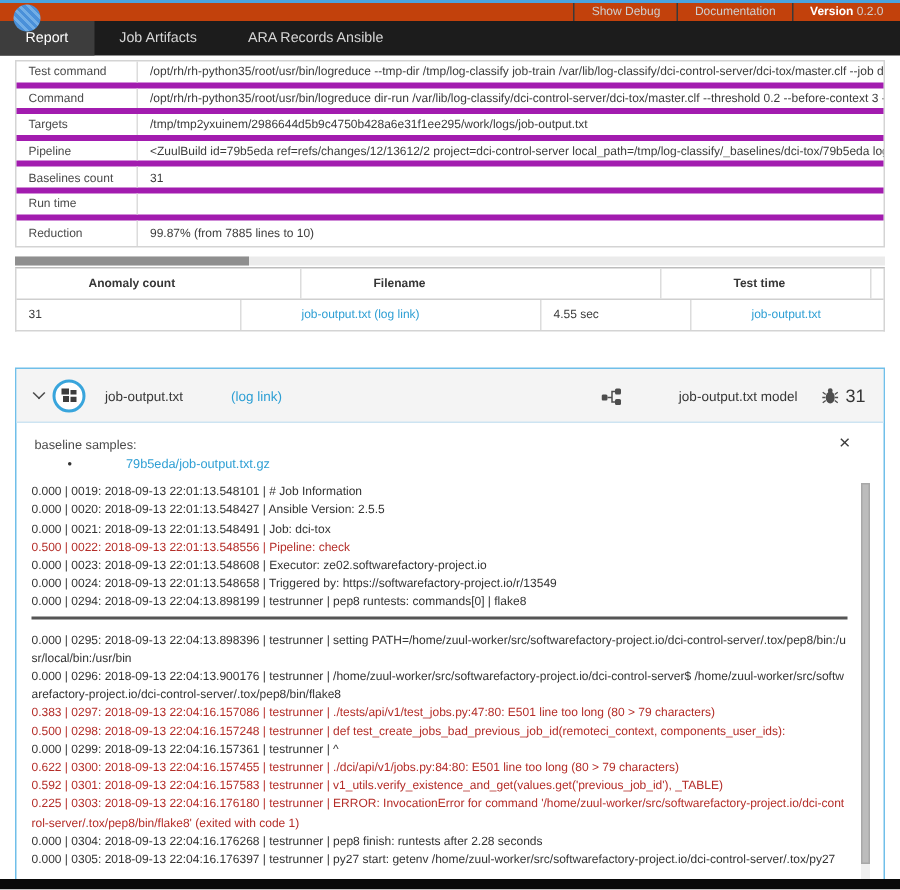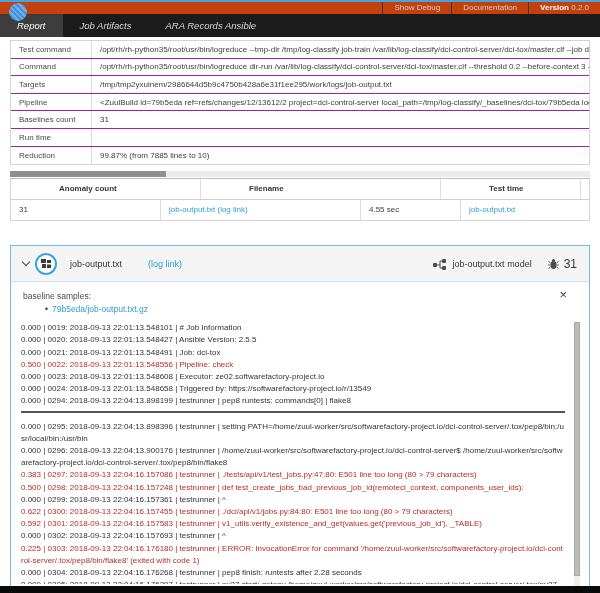--- a/index.html
+++ b/index.html
@@ -7,44 +7,44 @@
     font-family:"Liberation Sans", sans-serif; position:relative; }
 
   
   .top-strip { height:2px; background:#4aa3df; }
   .topbar { height:12px; background:#c2410c; display:flex; justify-content:flex-end; align-items:stretch; position:relative; }
   .logo { position:absolute; left:9px; top:1px; width:18px; height:18px; border-radius:50%;
     background:repeating-linear-gradient(45deg,#4a90d9 0 2px,#72aee6 2px 4px); z-index:5; }
   .topbar-item { color:#cfcfcf; font-size:8px; line-height:12px; padding:0 11px; border-left:1px solid #3a3a3a; cursor:pointer; }
   .topbar-item b { color:#fff; }
   .tabbar { height:23px; background:#1c1c1c; display:flex; }
-  .tab { color:#d6d6d6; font-size:9.5px; line-height:23px; padding:0 17px; cursor:pointer;font-style:italic; }
+  .tab { color:#d6d6d6; font-size:9.5px; line-height:23px; padding:0 17px; cursor:pointer; }
   .tab.active { background:#3d3d3d; color:#fff; }
 
   
   .content { padding:0 10px; }
   .s-table { margin-top:3px; border:1px solid #d4d4d4; }
-  .s-row { display:flex; height:17.6px; border-bottom:1px solid #a21caf; align-items:center; }
+  .s-row { display:flex; height:17.6px; border-bottom:4px solid #a21caf; align-items:center; }
   .s-row:last-child { border-bottom:none; }
   .s-label { width:81px; flex:0 0 81px; padding:0 8px; font-size:8px; color:#4a4a4a; border-right:1px solid #dcdcdc; height:100%; display:flex; align-items:center; }
   .s-value { flex:1; padding:0 8px; font-size:8px; color:#3c3c3c; white-space:nowrap; overflow:hidden; }
 
   
   .hscroll { margin-top:6px; height:6px; background:#ebebeb; position:relative; }
   .hscroll-thumb { position:absolute; left:0; top:0; height:6px; width:156px; background:#8f8f8f; }
 
   
   .a-table { margin-top:1px; border:1px solid #d4d4d4; border-top:1px solid #bdbdbd; }
   .a-row { display:flex; }
   .a-row.head { border-bottom:1px solid #cfcfcf; }
   .a-cell { padding:5px 8px; font-size:8px; color:#3c3c3c; height:20px; border-right:1px solid #dcdcdc; white-space:nowrap; overflow:hidden; }
   .a-cell:last-child { border-right:none; }
   .a-row.head .a-cell { font-weight:bold; color:#363636;margin-left:40px; }
   .c1 { flex:0 0 150px; } .c2 { flex:0 0 200px; } .c3 { flex:0 0 100px; } .c4 { flex:1; }
-  a.lnk { color:#2e9fd4; text-decoration:none; cursor:pointer; }
+  a.lnk { color:#2e9fd4; text-decoration:none; cursor:pointer;margin-left:32px; }
 
   
   .file-panel { margin-top:24px; height:345px; border:1px solid #70bfe9; position:relative; overflow:hidden; background:#fff; }
   .panel-header { height:36px; background:#f4f4f4; border-bottom:1px solid #cde4f2; display:flex; align-items:center; padding:0 12px; }
   .chevron { width:6px; height:6px; border-right:1.5px solid #4a4a4a; border-bottom:1.5px solid #4a4a4a; transform:rotate(45deg); margin:-3px 6px 0 0; cursor:pointer; }
   .circle-icon { width:22px; height:22px; border-radius:50%; border:2px solid #39a5dc; background:#fff; display:flex; align-items:center; justify-content:center; margin-right:13px; }
   .panel-title { font-size:9px; color:#363636; }
   .panel-loglink { font-size:9px; margin-left:26px; }
   .panel-right { margin-left:auto; display:flex; align-items:center; }
   .panel-right .txt { font-size:9px; color:#363636; }
@@ -192,21 +192,20 @@
         <div class="log-line">0.000 | 0024: 2018-09-13 22:01:13.548658 | Triggered by: https://softwarefactory-project.io/r/13549</div>
         <div class="log-line">0.000 | 0294: 2018-09-13 22:04:13.898199 | testrunner | pep8 runtests: commands[0] | flake8</div>
         <div class="log-sep"></div>
         <div class="log-line">0.000 | 0295: 2018-09-13 22:04:13.898396 | testrunner | setting PATH=/home/zuul-worker/src/softwarefactory-project.io/dci-control-server/.tox/pep8/bin:/usr/local/bin:/usr/bin</div>
         <div class="log-line">0.000 | 0296: 2018-09-13 22:04:13.900176 | testrunner | /home/zuul-worker/src/softwarefactory-project.io/dci-control-server$ /home/zuul-worker/src/softwarefactory-project.io/dci-control-server/.tox/pep8/bin/flake8</div>
         <div class="log-line red">0.383 | 0297: 2018-09-13 22:04:16.157086 | testrunner | ./tests/api/v1/test_jobs.py:47:80: E501 line too long (80 &gt; 79 characters)</div>
         <div class="log-line red">0.500 | 0298: 2018-09-13 22:04:16.157248 | testrunner | def test_create_jobs_bad_previous_job_id(remoteci_context, components_user_ids):</div>
         <div class="log-line">0.000 | 0299: 2018-09-13 22:04:16.157361 | testrunner | ^</div>
         <div class="log-line red">0.622 | 0300: 2018-09-13 22:04:16.157455 | testrunner | ./dci/api/v1/jobs.py:84:80: E501 line too long (80 &gt; 79 characters)</div>
         <div class="log-line red">0.592 | 0301: 2018-09-13 22:04:16.157583 | testrunner | v1_utils.verify_existence_and_get(values.get('previous_job_id'), _TABLE)</div>
-        <div class="log-line">0.000 | 0302: 2018-09-13 22:04:16.157693 | testrunner | ^</div>
         <div class="log-line red">0.225 | 0303: 2018-09-13 22:04:16.176180 | testrunner | ERROR: InvocationError for command '/home/zuul-worker/src/softwarefactory-project.io/dci-control-server/.tox/pep8/bin/flake8' (exited with code 1)</div>
         <div class="log-line">0.000 | 0304: 2018-09-13 22:04:16.176268 | testrunner | pep8 finish: runtests after 2.28 seconds</div>
         <div class="log-line">0.000 | 0305: 2018-09-13 22:04:16.176397 | testrunner | py27 start: getenv /home/zuul-worker/src/softwarefactory-project.io/dci-control-server/.tox/py27</div>
       </div>
 
     <div class="vscroll">
       <div class="vscroll-thumb"></div>
     </div>
   </div>
 

